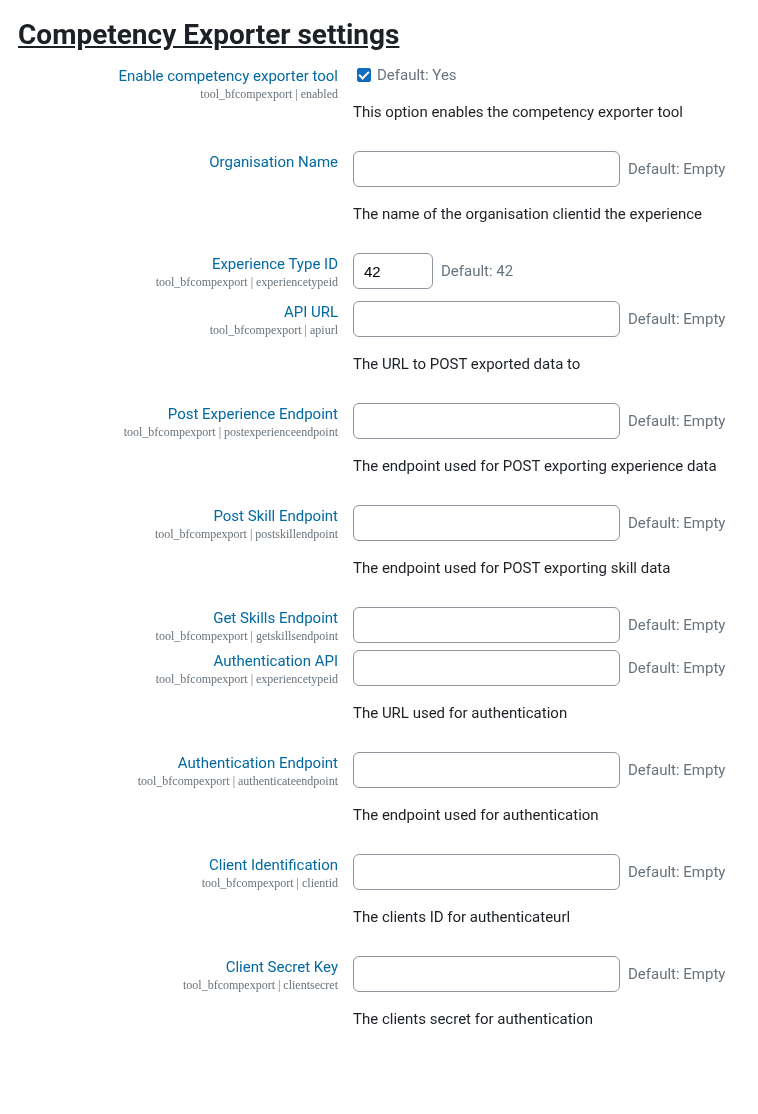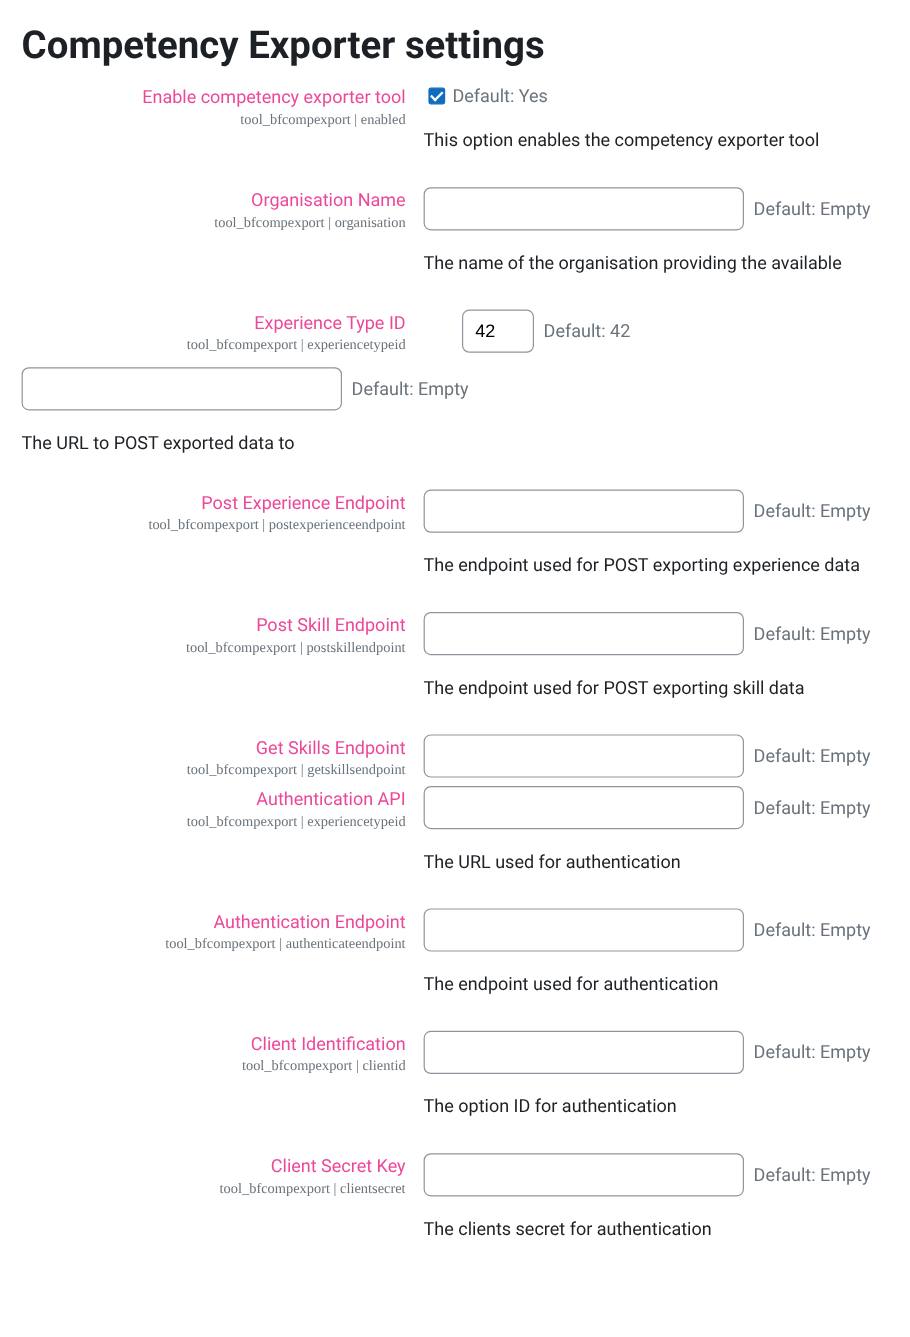--- a/index.html
+++ b/index.html
@@ -5,39 +5,40 @@
     * { box-sizing: border-box; }
     body {
       font-family: -apple-system, BlinkMacSystemFont, "Segoe UI", Roboto, "Helvetica Neue", Arial, sans-serif;
       margin: 0;
       padding: 18px 18px 18px 18px;
       color: #1d2125;
       font-size: 15px;
       width: 758px;
     }
     h2.title {
-      font-size: 32px;
+      font-size: 28px;
       font-weight: 700;
       margin: 0 0 14px 0;
       color: #1d2125;
+      text-decoration: underline;
     }
     .form-row {
       display: flex;
       margin-bottom: 6px;
       align-items: flex-start;
     }
     .left-col {
       width: 335px;
       min-width: 335px;
       text-align: right;
       padding-right: 15px;
       padding-top: 2px;
     }
     .left-col .label {
-      color: #ec4899;
+      color: #0369a1;
       font-size: 15px;
     }
     .left-col .configkey {
       color: #6a737b;
       font-size: 12px;
       margin-top: 2px;
       font-family: Liberation Serif, serif;
     }
     .right-col {
       flex: 1;
@@ -87,22 +88,21 @@
     .text-input {
       border: 1px solid #8f959e;
       border-radius: 6px;
       padding: 6px 10px;
       font-size: 15px;
       height: 36px;
       width: 267px;
       margin-right: 8px;
     }
     .text-input.small {
-      width: 60px;
-      margin-left: 32px;
+      width: 80px;
     }
   </style>
 </head>
 <body>
 
 <h2 class="title">Competency Exporter settings</h2>
 
 <div id="form-container">
     <div class="form-row">
       <div class="left-col">
@@ -113,44 +113,47 @@
         <div class="cb-line">
           <input type="checkbox" class="cb" checked="" style="">
           <span class="default-text">Default: Yes</span>
         </div>
         <div class="description">This option enables the competency exporter tool</div>
       </div>
     </div>
     <div class="form-row">
       <div class="left-col">
         <div class="label">Organisation Name</div>
-        <div class="configkey">tool_bfcompexport | organisation</div>
-      </div>
-      <div class="right-col">
-        <div class="input-line">
-          <input type="text" class="text-input" value="" style="">
-          <span class="default-text">Default: Empty</span>
-        </div>
-        <div class="description">The name of the organisation providing the available</div>
+      </div>
+      <div class="right-col">
+        <div class="input-line">
+          <input type="text" class="text-input" value="" style="">
+          <span class="default-text">Default: Empty</span>
+        </div>
+        <div class="description">The name of the organisation clientid the experience</div>
       </div>
     </div>
     <div class="form-row">
       <div class="left-col">
         <div class="label">Experience Type ID</div>
         <div class="configkey">tool_bfcompexport | experiencetypeid</div>
       </div>
       <div class="right-col">
         <div class="input-line">
           <input type="text" class="text-input small" value="42" style="">
           <span class="default-text">Default: 42</span>
         </div>
         <div style="height: 6px;"></div>
       </div>
     </div>
     <div class="form-row">
+      <div class="left-col">
+        <div class="label">API URL</div>
+        <div class="configkey">tool_bfcompexport | apiurl</div>
+      </div>
       <div class="right-col">
         <div class="input-line">
           <input type="text" class="text-input" value="" style="">
           <span class="default-text">Default: Empty</span>
         </div>
         <div class="description">The URL to POST exported data to</div>
       </div>
     </div>
     <div class="form-row">
       <div class="left-col">
@@ -219,21 +222,21 @@
     <div class="form-row">
       <div class="left-col">
         <div class="label">Client Identification</div>
         <div class="configkey">tool_bfcompexport | clientid</div>
       </div>
       <div class="right-col">
         <div class="input-line">
           <input type="text" class="text-input" value="" style="">
           <span class="default-text">Default: Empty</span>
         </div>
-        <div class="description">The option ID for authentication</div>
+        <div class="description">The clients ID for authenticateurl</div>
       </div>
     </div>
     <div class="form-row">
       <div class="left-col">
         <div class="label">Client Secret Key</div>
         <div class="configkey">tool_bfcompexport | clientsecret</div>
       </div>
       <div class="right-col">
         <div class="input-line">
           <input type="text" class="text-input" value="" style="">

